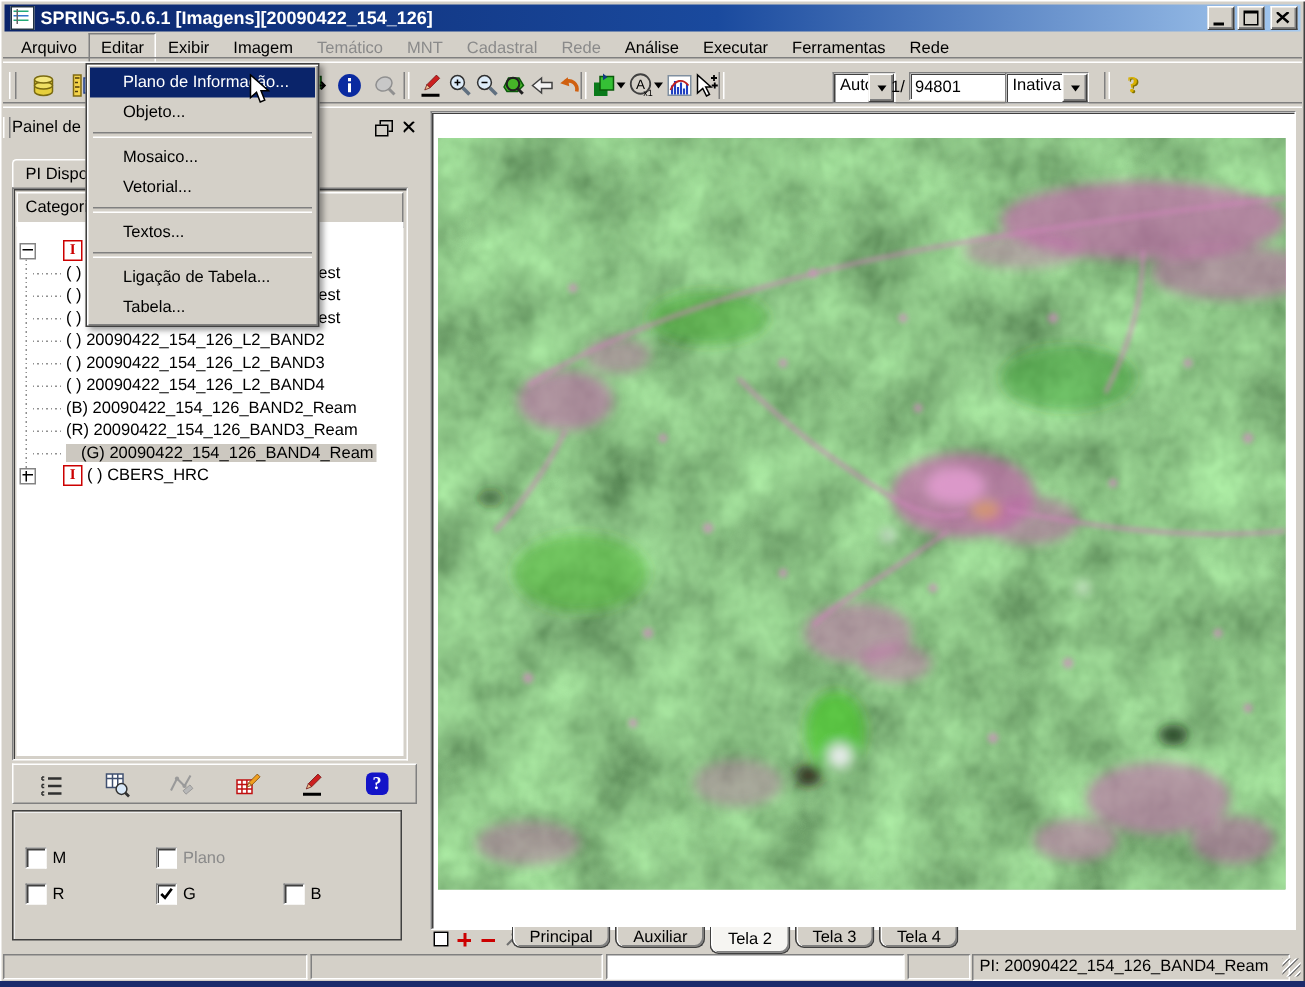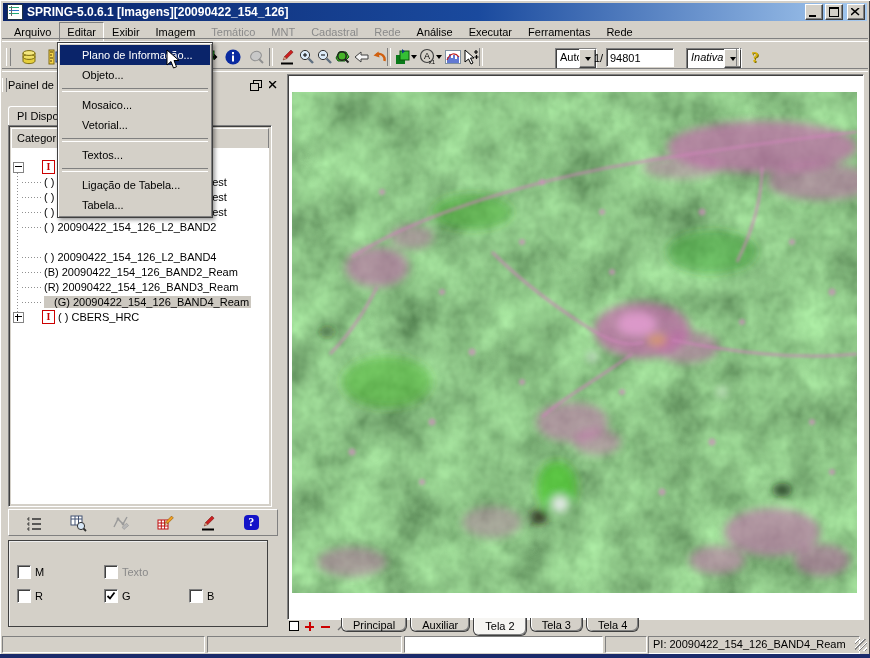--- a/index.html
+++ b/index.html
@@ -275,21 +275,21 @@
     </span>
     <span class="tsep" style="left:477px;"></span>
     <span class="combo" style="left:553px;width:40px;">
       <span class="txt">Auto</span>
       <span class="ddb">
           <span class="tri"></span>
         </span>
     </span>
     <span class="tlabel" style="left:592px;">1/</span>
     <input class="scale" value="94801" style="">
-    <span class="combo" style="left:684px;width:54px;font-style:italic;">
+    <span class="combo" style="left:668px;width:54px;">
       <span class="txt">Inativa</span>
       <span class="ddb">
           <span class="tri"></span>
         </span>
     </span>
     <span class="tsep" style="left:734px;"></span>
     <span class="ti" style="left:742px;">
       <span class="qyellow">?</span>
     </span>
   </div>
@@ -332,20 +332,24 @@
           <span class="lbl" style="left:33px;">( ) 20090422_154_126_BAND3_Rest</span>
         </div>
       <div class="trow" style="top:57px;">
           <span class="hdots"></span>
           <span class="lbl" style="left:33px;">( ) 20090422_154_126_BAND4_Rest</span>
         </div>
       <div class="trow" style="top:72px;">
           <span class="hdots"></span>
           <span class="lbl" style="left:33px;">( ) 20090422_154_126_L2_BAND2</span>
         </div>
+      <div class="trow" style="top:87px;">
+          <span class="hdots"></span>
+          <span class="lbl" style="left:33px;">( ) 20090422_154_126_L2_BAND3</span>
+        </div>
       <div class="trow" style="top:102px;">
           <span class="hdots"></span>
           <span class="lbl" style="left:33px;">( ) 20090422_154_126_L2_BAND4</span>
         </div>
       <div class="trow" style="top:117px;">
           <span class="hdots"></span>
           <span class="lbl" style="left:33px;">(B) 20090422_154_126_BAND2_Ream</span>
         </div>
       <div class="trow" style="top:132px;">
           <span class="hdots"></span>
@@ -410,21 +414,21 @@
     </span>
     <span class="pt">
       <span class="qblue">?</span>
     </span>
   </div>
 
   <div class="rgbbox">
     <span class="cb" style="left:8px;top:24px;"></span>
     <span class="cblbl" style="left:26px;top:25px;">M</span>
     <span class="cb" style="left:95px;top:24px;"></span>
-    <span class="cblbl dis" style="left:113px;top:25px;">Texto</span>
+    <span class="cblbl dis" style="left:113px;top:25px;">Plano</span>
     <span class="cb" style="left:8px;top:48px;"></span>
     <span class="cblbl" style="left:26px;top:49px;">R</span>
     <span class="cb" style="left:95px;top:48px;">
       <svg width="10" height="10" viewBox="0 0 10 10">
           <path d="M1.5,5 L4,7.5 L8.5,1.5" fill="none" stroke="#000" stroke-width="1.8"></path>
         </svg>
     </span>
     <span class="cblbl" style="left:113px;top:49px;">G</span>
     <span class="cb" style="left:180px;top:48px;"></span>
     <span class="cblbl" style="left:198px;top:49px;">B</span>

